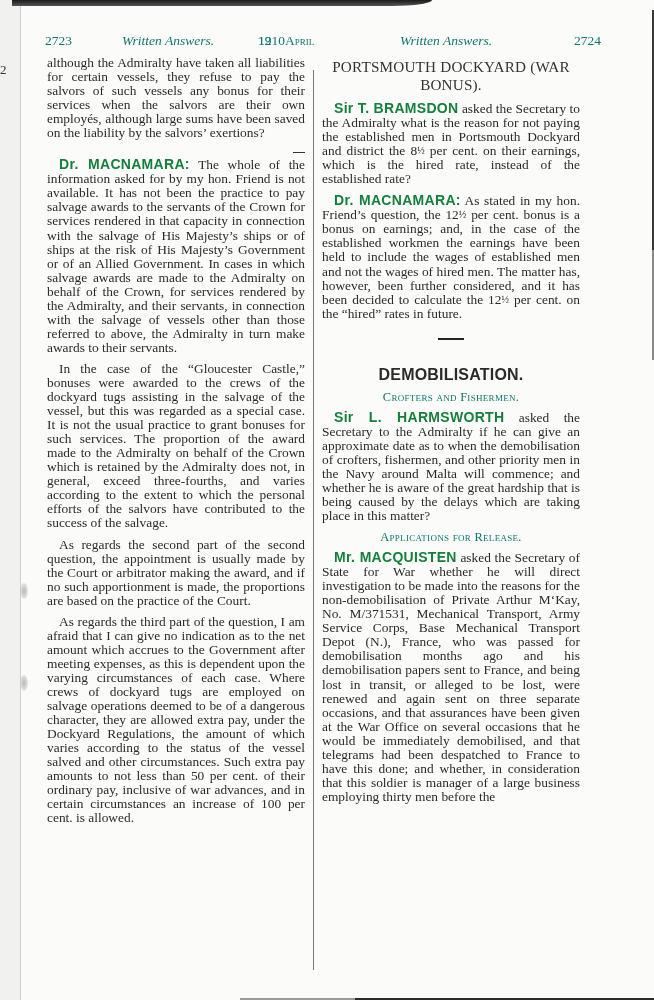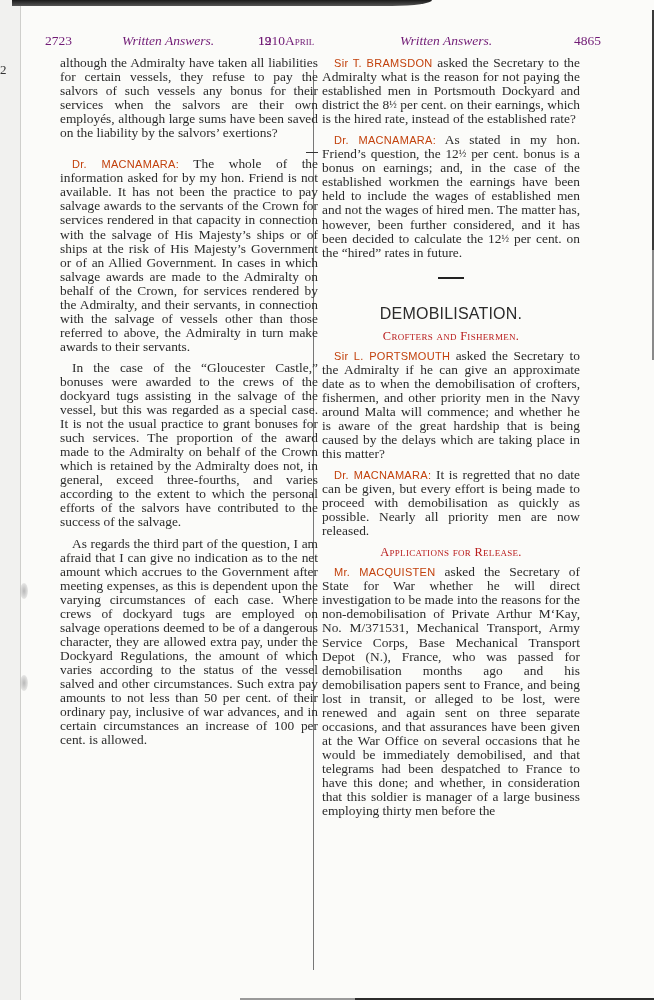--- a/index.html
+++ b/index.html
@@ -30,66 +30,66 @@
     position: absolute; right: 0; top: 250px; width: 2px; height: 110px; background: #8a8a8a;
   }
   .bottom-edge {
     position: absolute; left: 355px; bottom: 0; width: 299px; height: 2px; background: #2c2c2c;
   }
   .bottom-edge2 {
     position: absolute; left: 240px; bottom: 0; width: 115px; height: 2px; background: #9a9a9a;
   }
   .running-head {
     position: absolute; top: 33px; left: 45px; width: 565px; height: 18px;
-    font-family: "Liberation Serif", serif; font-size: 13.5px; color: #701a75;
+    font-family: "Liberation Serif", serif; font-size: 13.5px; color: #0f766e;
   }
   .running-head span { position: absolute; top: 0; white-space: nowrap; }
   .rh-page-left { left: 0; }
   .rh-title-left { left: 77px; font-style: italic; }
   .rh-date { left: 213px; }
   .rh-date .sc { font-variant: small-caps; margin-left: 27px; }
   .rh-title-right { left: 355px; font-style: italic; }
   .rh-page-right { left: 529px; }
 
   .col {
     position: absolute; top: 56px;
     font-family: "Liberation Serif", serif;
     font-size: 13.4px; line-height: 14.05px;
     color: #2b2b2b;
   }
-  .col-left { left: 60px; width: 258px; }
+  .col-left { left: 47px; width: 258px; }
   .col-right { left: 322px; width: 258px; }
   .divider {
     position: absolute; left: 313px; top: 70px; width: 1px; height: 900px;
     background: #777;
   }
   p.para {
     margin: 0 0 7px 0; text-align: justify; text-indent: 12px;
     hyphens: manual;
   }
   p.noindent { text-indent: 0; }
   .speaker {
     font-family: "Liberation Sans", "DejaVu Sans", sans-serif;
-    font-weight: normal; font-size: 11px; letter-spacing: 0.3px; color: #c2410c;
+    font-weight: bold; font-size: 14px; letter-spacing: 0.3px; color: #15803d;
   }
   .dash-right { text-align: right; margin: -2px 0 4px 0; line-height: 8px; }
   .dash-right span { display: inline-block; width: 12px; height: 1px; background: #333; }
   h2.section-title {
     margin: 2px 0 7px 0; text-align: center; font-weight: normal;
     font-family: "Liberation Serif", serif; font-size: 15.2px; line-height: 18px;
     letter-spacing: 0.2px; color: #333;
   }
   h2.section-title-bold {
     margin: 26px 0 6px 0; text-align: center;
-    font-family: "Liberation Sans", sans-serif; font-weight: normal;
+    font-family: "Liberation Sans", sans-serif; font-weight: bold;
     font-size: 16px; line-height: 18px; letter-spacing: 0.2px; color: #2b2b2b;
   }
   .subhead {
     text-align: center; font-variant: small-caps; font-size: 12.4px;
-    margin: 0 0 6px 0; line-height: 14px; letter-spacing: 0.3px; color: #b91c1c;
+    margin: 0 0 6px 0; line-height: 14px; letter-spacing: 0.3px; color: #0f766e;
   }
   .center-rule { text-align: center; margin: 13px 0 0 0; line-height: 4px; }
   .center-rule span { display: inline-block; width: 26px; height: 2px; background: #222; }
   .frac { font-size: 10px; vertical-align: 1px; }
   .smudge {
     position: absolute; left: 20px; width: 8px; height: 16px; border-radius: 50%;
     background: radial-gradient(#b8b8b8, rgba(200,200,200,0));
   }
 </style>
 </head>
@@ -107,38 +107,39 @@
 
 <div class="running-head">
   <span class="rh-page-left">2723</span>
   <span class="rh-title-left">Written Answers.</span>
   <span class="rh-date">
       <span>12</span> 
       <span class="sc">April</span> 
       <span>1910</span>
     </span>
   <span class="rh-title-right">Written Answers.</span>
-  <span class="rh-page-right">4865</span>
+  <span class="rh-page-right">2724</span>
 </div>
 
 <div class="divider"></div>
 
 <div class="col col-left">
   <p class="para noindent">although the Admiralty have taken all liabilities for certain vessels, they refuse to pay the salvors of such vessels any bonus for their services when the salvors are their own employés, although large sums have been saved on the liability by the salvors’ exertions?</p>
   <div class="dash-right"><span></span></div>
   <p class="para"><span class="speaker">Dr. MACNAMARA:</span> <span>The whole of the information asked for by my hon. Friend is not available. It has not been the prac­tice to pay salvage awards to the servants of the Crown for services rendered in that capacity in connection with the salvage of His Majesty’s ships or of ships at the risk of His Majesty’s Government or of an Allied Government. In cases in which sal­vage awards are made to the Admiralty on behalf of the Crown, for services ren­dered by the Admiralty, and their ser­vants, in connection with the salvage of vessels other than those referred to above, the Admiralty in turn make awards to their servants.</span></p>
   <p class="para">In the case of the “Gloucester Castle,” bonuses were awarded to the crews of the dockyard tugs assisting in the salvage of the vessel, but this was regarded as a special case. It is not the usual practice to grant bonuses for such services. The proportion of the award made to the Admiralty on behalf of the Crown which is retained by the Admiralty does not, in general, exceed three-fourths, and varies according to the extent to which the per­sonal efforts of the salvors have contri­buted to the success of the salvage.</p>
+  <p class="para">As regards the second part of the second question, the appointment is usually made by the Court or arbitrator making the award, and if no such apportionment is made, the proportions are based on the practice of the Court.</p>
   <p class="para">As regards the third part of the ques­tion, I am afraid that I can give no indi­cation as to the net amount which accrues to the Government after meeting ex­penses, as this is dependent upon the varying circumstances of each case. Where crews of dockyard tugs are employed on salvage operations deemed to be of a dangerous character, they are allowed extra pay, under the Dockyard Regula­tions, the amount of which varies accord­ing to the status of the vessel salved and other circumstances. Such extra pay amounts to not less than 50 per cent. of their ordinary pay, inclusive of war advances, and in certain circumstances an increase of 100 per cent. is allowed.</p>
 </div>
 
 <div class="col col-right">
+  <h2 class="section-title">PORTSMOUTH DOCKYARD (WAR BONUS).</h2>
   <p class="para"><span class="speaker">Sir T. BRAMSDON</span> <span>asked the Secretary to the Admiralty what is the reason for not paying the established men in Ports­mouth Dockyard and district the 8</span><span class="frac">½</span><span> per cent. on their earnings, which is the hired rate, instead of the established rate?</span></p>
   <p class="para"><span class="speaker">Dr. MACNAMARA:</span> <span>As stated in my hon. Friend’s question, the 12</span><span class="frac">½</span><span> per cent. bonus is a bonus on earnings; and, in the case of the established workmen the earn­ings have been held to include the wages of established men and not the wages of hired men. The matter has, however, been further considered, and it has been decided to calculate the 12</span><span class="frac">½</span><span> per cent. on the “hired” rates in future.</span></p>
 
   <div class="center-rule"><span></span></div>
 
   <h2 class="section-title-bold">DEMOBILISATION.</h2>
   <div class="subhead">Crofters and Fishermen.</div>
-  <p class="para"><span class="speaker">Sir L. PORTSMOUTH</span> <span>asked the Secretary to the Admiralty if he can give an approximate date as to when the demobilisation of crofters, fishermen, and other priority men in the Navy around Malta will commence; and whether he is aware of the great hardship that is being caused by the delays which are taking place in this matter?</span></p>
-  <p class="para"><span class="speaker">Dr. MACNAMARA:</span> <span>It is regretted that no date can be given, but every effort is being made to proceed with demobilisa­tion as quickly as possible. Nearly all priority men are now released.</span></p>
+  <p class="para"><span class="speaker">Sir L. HARMSWORTH</span> <span>asked the Secretary to the Admiralty if he can give an approximate date as to when the demobilisation of crofters, fishermen, and other priority men in the Navy around Malta will commence; and whether he is aware of the great hardship that is being caused by the delays which are taking place in this matter?</span></p>
   <div class="subhead" style="margin-top:4px;">Applications for Release.</div>
   <p class="para"><span class="speaker">Mr. MACQUISTEN</span> <span>asked the Secretary of State for War whether he will direct investigation to be made into the reasons for the non-demobilisation of Private Arthur M‘Kay, No. M/371531, Mechanical Transport, Army Service Corps, Base Mechanical Transport Depot (N.), France, who was passed for demobilisation months ago and his demobilisation papers sent to France, and being lost in transit, or alleged to be lost, were renewed and again sent on three separate occasions, and that assur­ances have been given at the War Office on several occasions that he would be im­mediately demobilised, and that telegrams had been despatched to France to have this done; and whether, in consideration that this soldier is manager of a large business employing thirty men before the</span></p>
 </div>
 
 </body></html>

